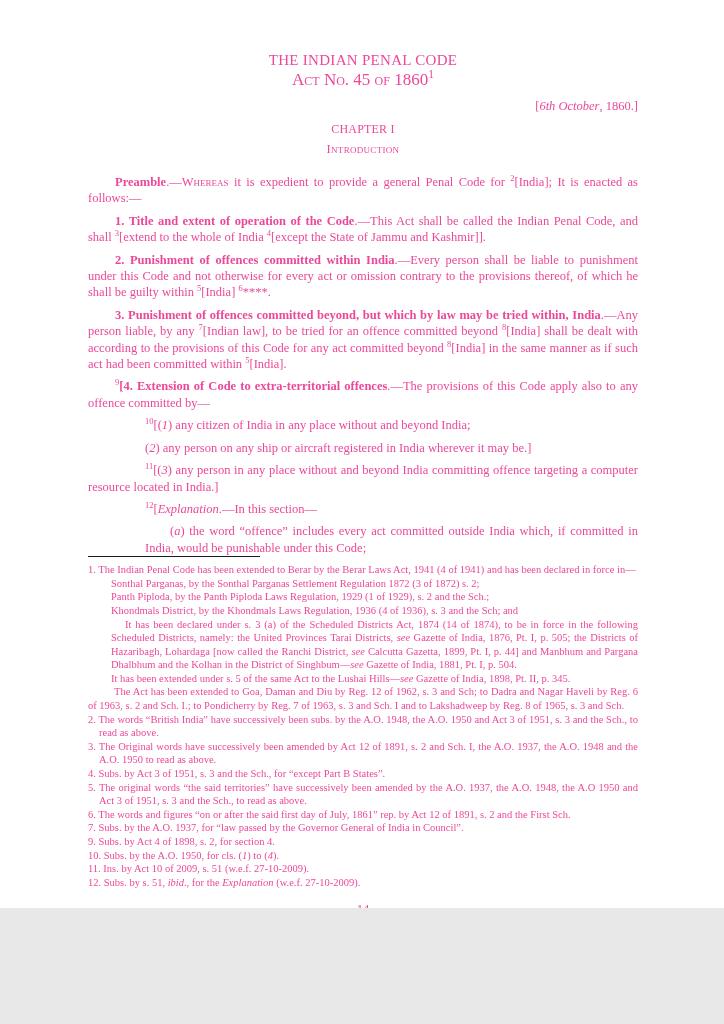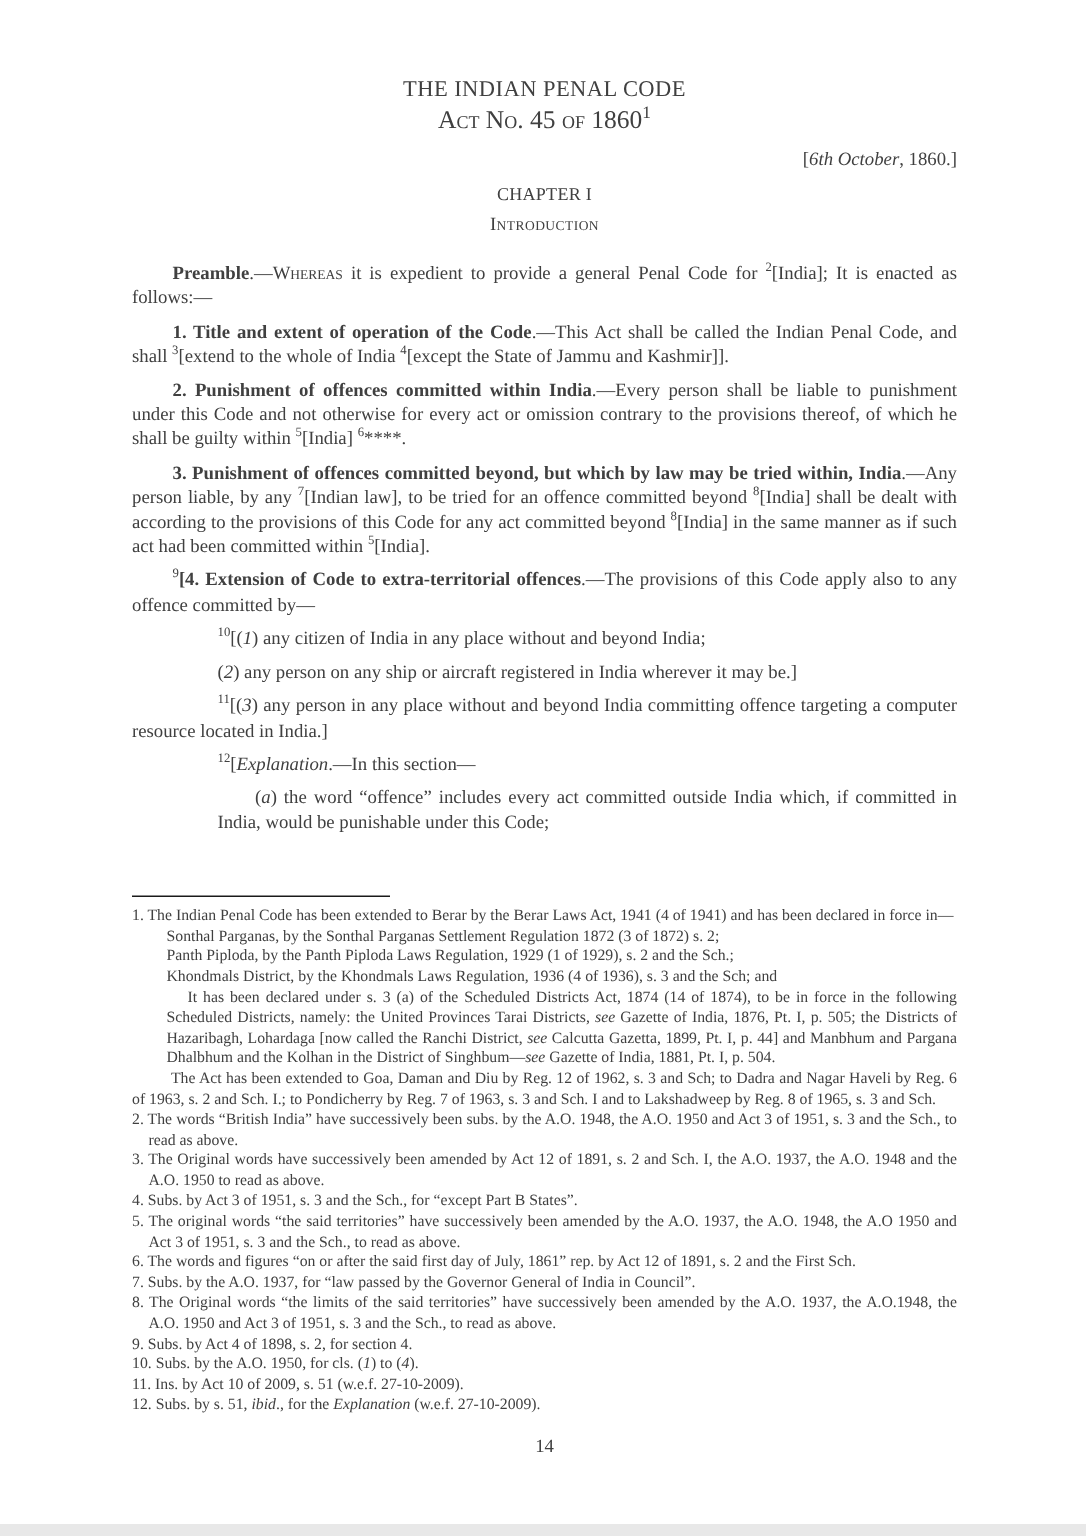--- a/index.html
+++ b/index.html
@@ -1,19 +1,19 @@
 <!DOCTYPE html>
 <html><head>
 <meta charset="utf-8">
 <style>
   html,body{margin:0;padding:0;background:#e8e8e8;}
   .page{
-    width:724px;height:1016px;margin:0 auto;background:#ffffff;color:#404040;
+    width:724px;height:908px;margin:0 auto;background:#ffffff;color:#ec4899;
     font-family:"Liberation Serif","DejaVu Serif",serif;
-    box-sizing:border-box;padding:52px 86px 44px 88px;
+    box-sizing:border-box;padding:52px 86px 64px 88px;
     display:flex;flex-direction:column;overflow:hidden;
   }
   p{margin:0;}
   
   .doc-title{text-align:center;font-size:15px;letter-spacing:.3px;}
   .act-line{text-align:center;font-size:17px;margin-top:1px;}
   .date-line{text-align:right;font-size:12.5px;margin-top:9px;}
   .chapter{text-align:center;font-size:12px;margin-top:8px;letter-spacing:.2px;}
   .intro{text-align:center;font-size:12.5px;margin-top:5px;font-variant:small-caps;letter-spacing:.3px;}
   
@@ -63,28 +63,28 @@
     </main>
 
   <footer class="fnsec">
     <div class="fnrule"></div>
     <div class="fns">
         <p class="fnp"><span>1. The Indian Penal Code has been extended to Berar by the Berar Laws Act, 1941 (4 of 1941) and has been declared in force in—</span></p>
         <p class="fnsub"><span>Sonthal Parganas, by the Sonthal Parganas Settlement Regulation 1872 (3 of 1872) s. 2;</span></p>
         <p class="fnsub"><span>Panth Piploda, by the Panth Piploda Laws Regulation, 1929 (1 of 1929), s. 2 and the Sch.;</span></p>
         <p class="fnsub"><span>Khondmals District, by the Khondmals Laws Regulation, 1936 (4 of 1936), s. 3 and the Sch; and</span></p>
         <p class="fnsubp"><span>It has been declared under s. 3 (a) of the Scheduled Districts Act, 1874 (14 of 1874), to be in force in the following Scheduled Districts, namely: the United Provinces Tarai Districts, </span><span class="ri">see</span><span> Gazette of India, 1876, Pt. I, p. 505; the Districts of Hazaribagh, Lohardaga [now called the Ranchi District, </span><span class="ri">see</span><span> Calcutta Gazetta, 1899, Pt. I, p. 44] and Manbhum and Pargana Dhalbhum and the Kolhan in the District of Singhbum—</span><span class="ri">see</span><span> Gazette of India, 1881, Pt. I, p. 504.</span></p>
+        <p class="fnsub"><span>It has been extended under s. 5 of the same Act to the Lushai Hills—</span><span class="ri">see</span><span> Gazette of India, 1898, Pt. II, p. 345.</span></p>
         <p class="fnind"><span>The Act has been extended to Goa, Daman and Diu by Reg. 12 of 1962, s. 3 and Sch; to Dadra and Nagar Haveli by Reg. 6 of 1963, s. 2 and Sch. I.; to Pondicherry by Reg. 7 of 1963, s. 3 and Sch. I and to Lakshadweep by Reg. 8 of 1965, s. 3 and Sch.</span></p>
         <p class="fn"><span>2. The words “British India” have successively been subs. by the A.O. 1948, the A.O. 1950 and Act 3 of 1951, s. 3 and the Sch., to read as above.</span></p>
         <p class="fn"><span>3. The Original words have successively been amended by Act 12 of 1891, s. 2 and Sch. I, the A.O. 1937, the A.O. 1948 and the A.O. 1950 to read as above.</span></p>
         <p class="fn"><span>4. Subs. by Act 3 of 1951, s. 3 and the Sch., for “except Part B States”.</span></p>
         <p class="fn"><span>5. The original words “the said territories” have successively been amended by the A.O. 1937, the A.O. 1948, the A.O 1950 and Act 3 of 1951, s. 3 and the Sch., to read as above.</span></p>
         <p class="fn"><span>6. The words and figures “on or after the said first day of July, 1861” rep. by Act 12 of 1891, s. 2 and the First Sch.</span></p>
         <p class="fn"><span>7. Subs. by the A.O. 1937, for “law passed by the Governor General of India in Council”.</span></p>
-        <p class="fn"><span>8. The Original words “the limits of the said territories” have successively been amended by the A.O. 1937, the A.O.1948, the A.O. 1950 and Act 3 of 1951, s. 3 and the Sch., to read as above.</span></p>
         <p class="fn"><span>9. Subs. by Act 4 of 1898, s. 2, for section 4.</span></p>
         <p class="fn"><span>10. Subs. by the A.O. 1950, for cls. (</span><span class="ri">1</span><span>) to (</span><span class="ri">4</span><span>).</span></p>
         <p class="fn"><span>11. Ins. by Act 10 of 2009, s. 51 (w.e.f. 27-10-2009).</span></p>
         <p class="fn"><span>12. Subs. by s. 51, </span><span class="ri">ibid</span><span>., for the </span><span class="ri">Explanation</span><span> (w.e.f. 27-10-2009).</span></p>
       </div>
     <p class="pageno">14</p>
   </footer>
 </div>
 
 </body></html>

